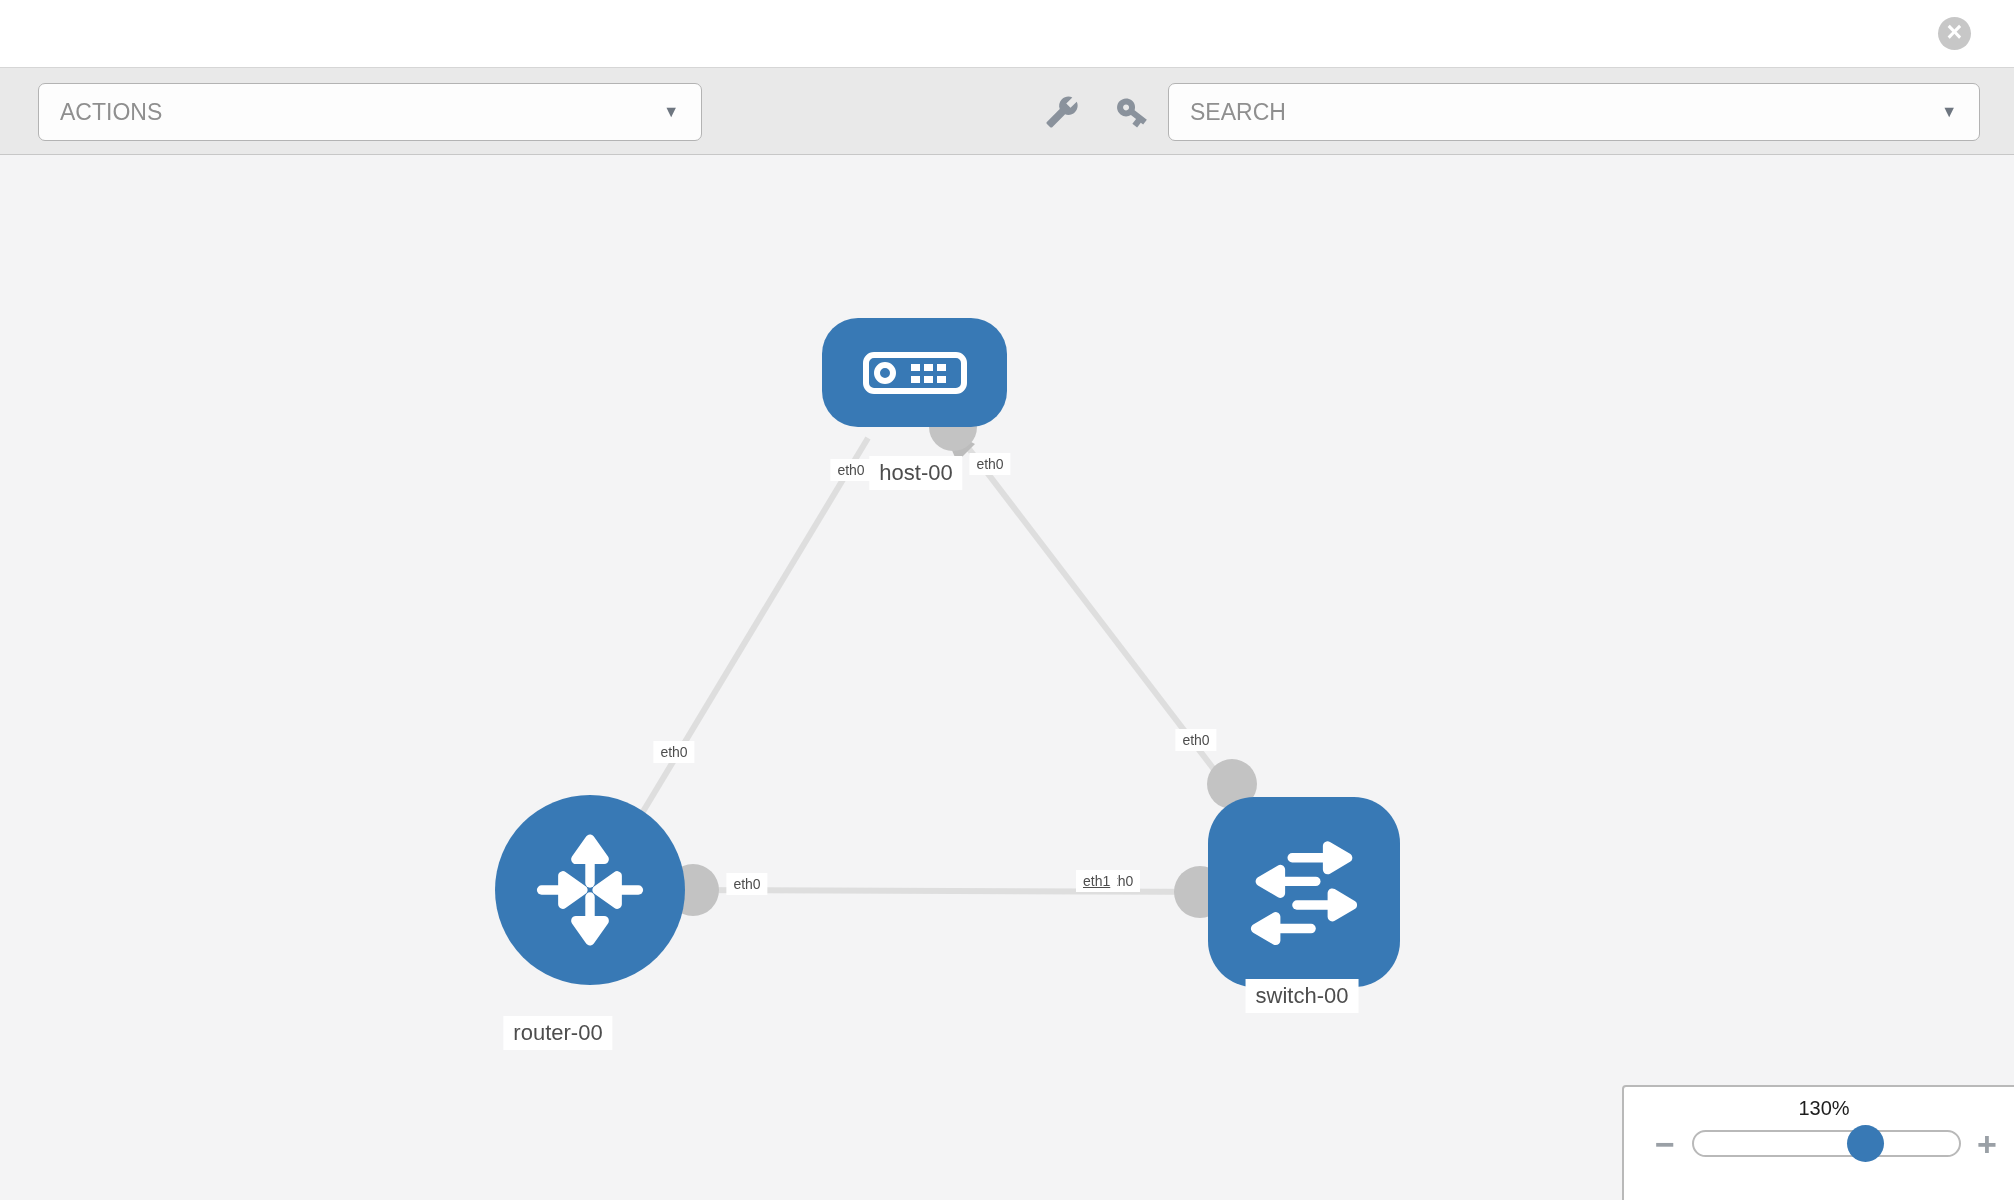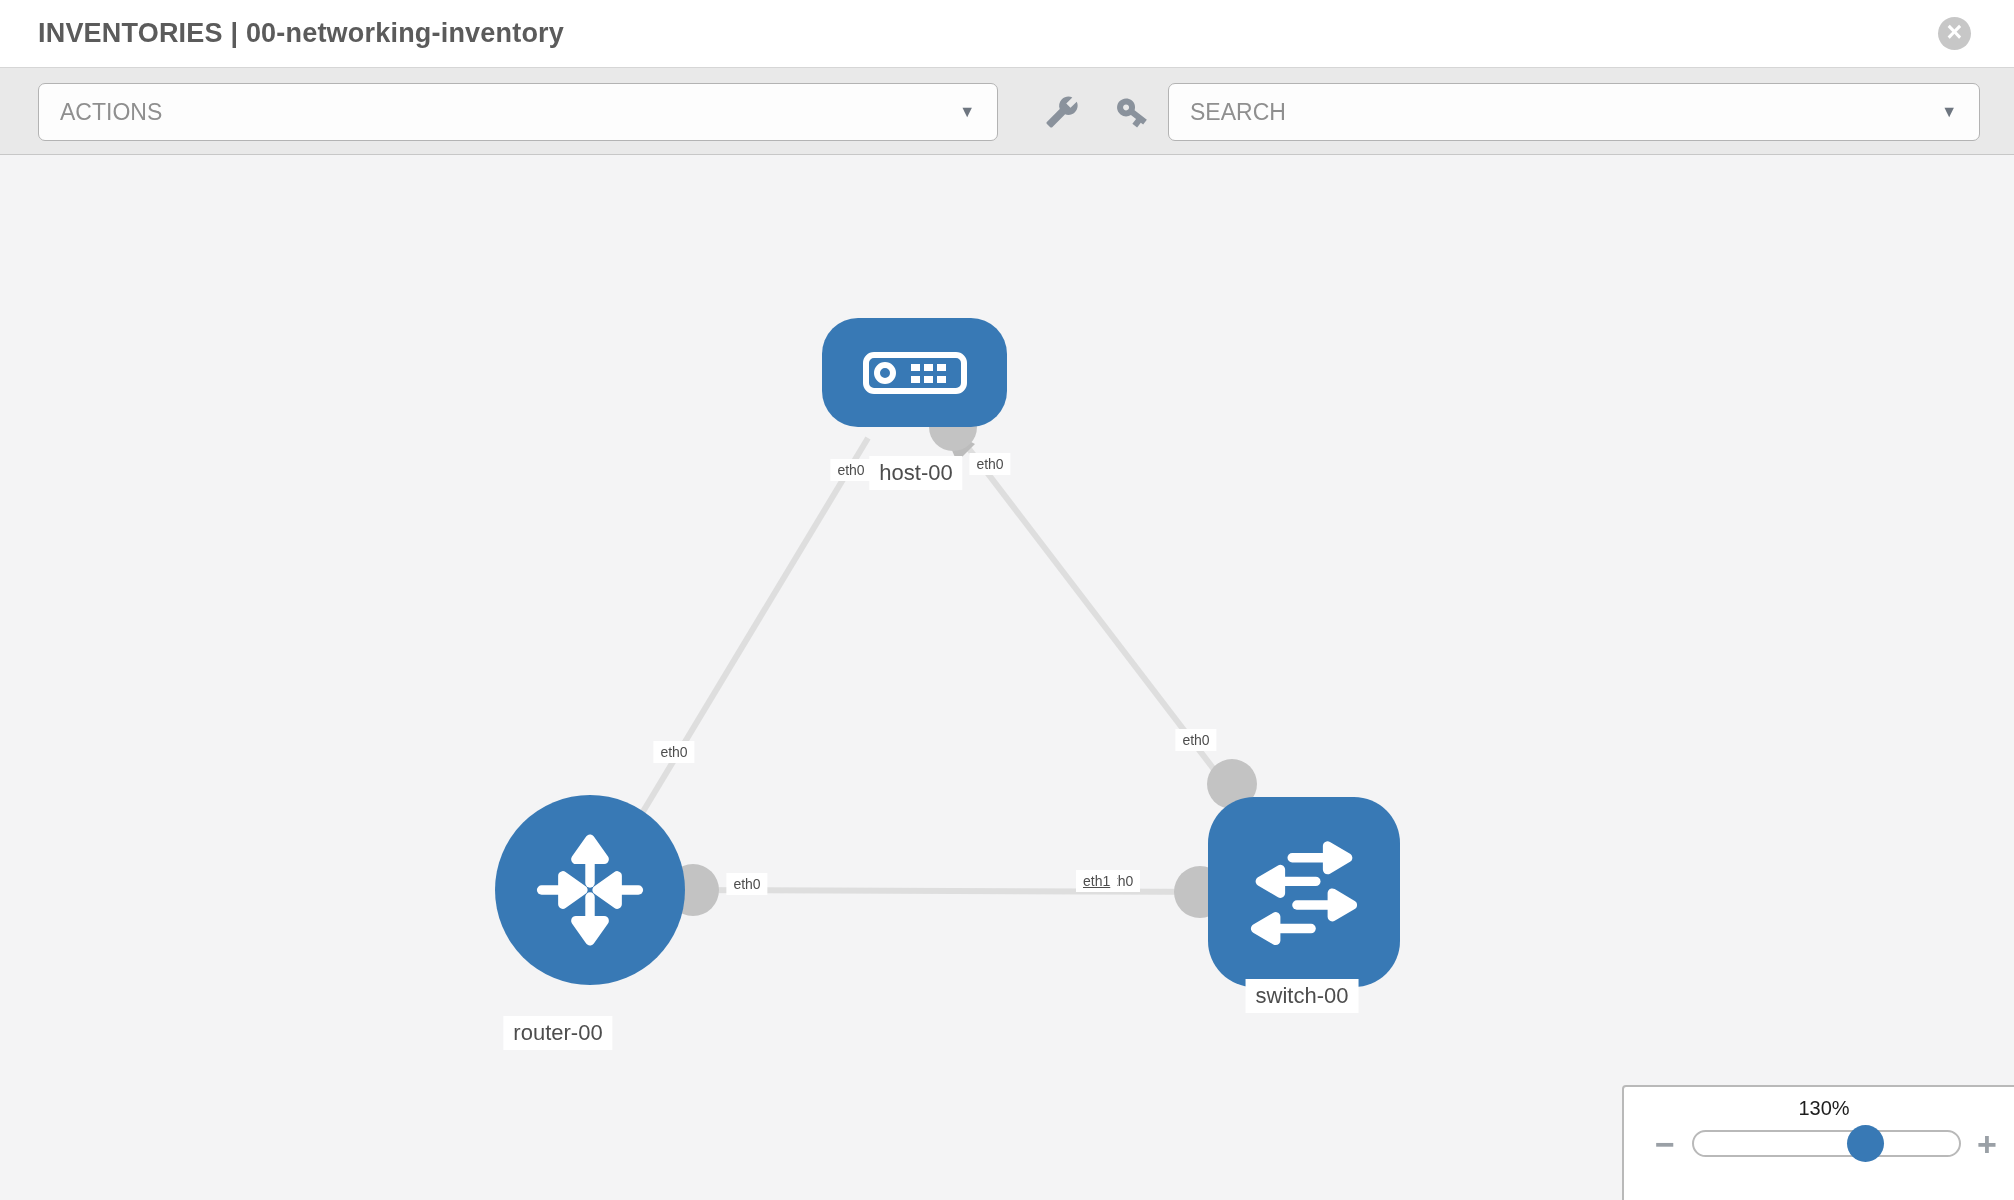--- a/index.html
+++ b/index.html
@@ -16,21 +16,21 @@
     font-weight: bold; line-height: 31px; text-align: center; cursor: pointer; }
 
   
   .toolbar { position: relative; height: 87px; background: #e9e9e9;
     border-bottom: 1px solid #c7c7c7; }
   .select-box { position: absolute; top: 15px; height: 58px; background: #fdfdfd;
     border: 1px solid #b3b3b3; border-radius: 7px; display: flex; align-items: center; }
   .select-box .label { padding-left: 21px; font-size: 23px; color: #8f8f8f; }
   .select-box .caret { position: absolute; right: 22px; top: 50%;
     transform: translateY(-50%); font-size: 16px; color: #6e7680; }
-  .actions-box { left: 38px; width: 960px; }
+  .actions-box { left: 38px; width: 664px; }
   .search-box  { left: 1168px; width: 812px; align-items: center; }
   .tool-icon { position: absolute; top: 24px; width: 40px; height: 40px;
     display: flex; align-items: center; justify-content: center; cursor: pointer; }
   .wrench { left: 1042px; } .key { left: 1112px; }
 
   
   .canvas { position: relative; width: 2014px; height: 1045px; background: #f4f4f5;
     overflow: hidden; }
   .links-layer { position: absolute; left: 0; top: 0; }
 
@@ -58,21 +58,20 @@
   .slider-track { position: absolute; left: 68px; top: 43px; width: 269px;
     height: 27px; background: #ffffff; border: 2px solid #b9b9b9;
     border-radius: 14px; cursor: pointer; }
   .slider-handle { position: absolute; left: 223px; top: 38px; width: 37px;
     height: 37px; border-radius: 50%; background: #3879b5; cursor: grab; }
 </style>
 </head>
 <body>
 
 <div class="titlebar">
-  <h1>INVENTORIES | 00-networking-inventory</h1>
   <div class="close-btn">×</div>
 </div>
 
 <div class="toolbar">
   <div class="select-box actions-box">
     <span class="label">ACTIONS</span>
     <span class="caret">▼</span>
   </div>
 
   <div class="tool-icon wrench">

